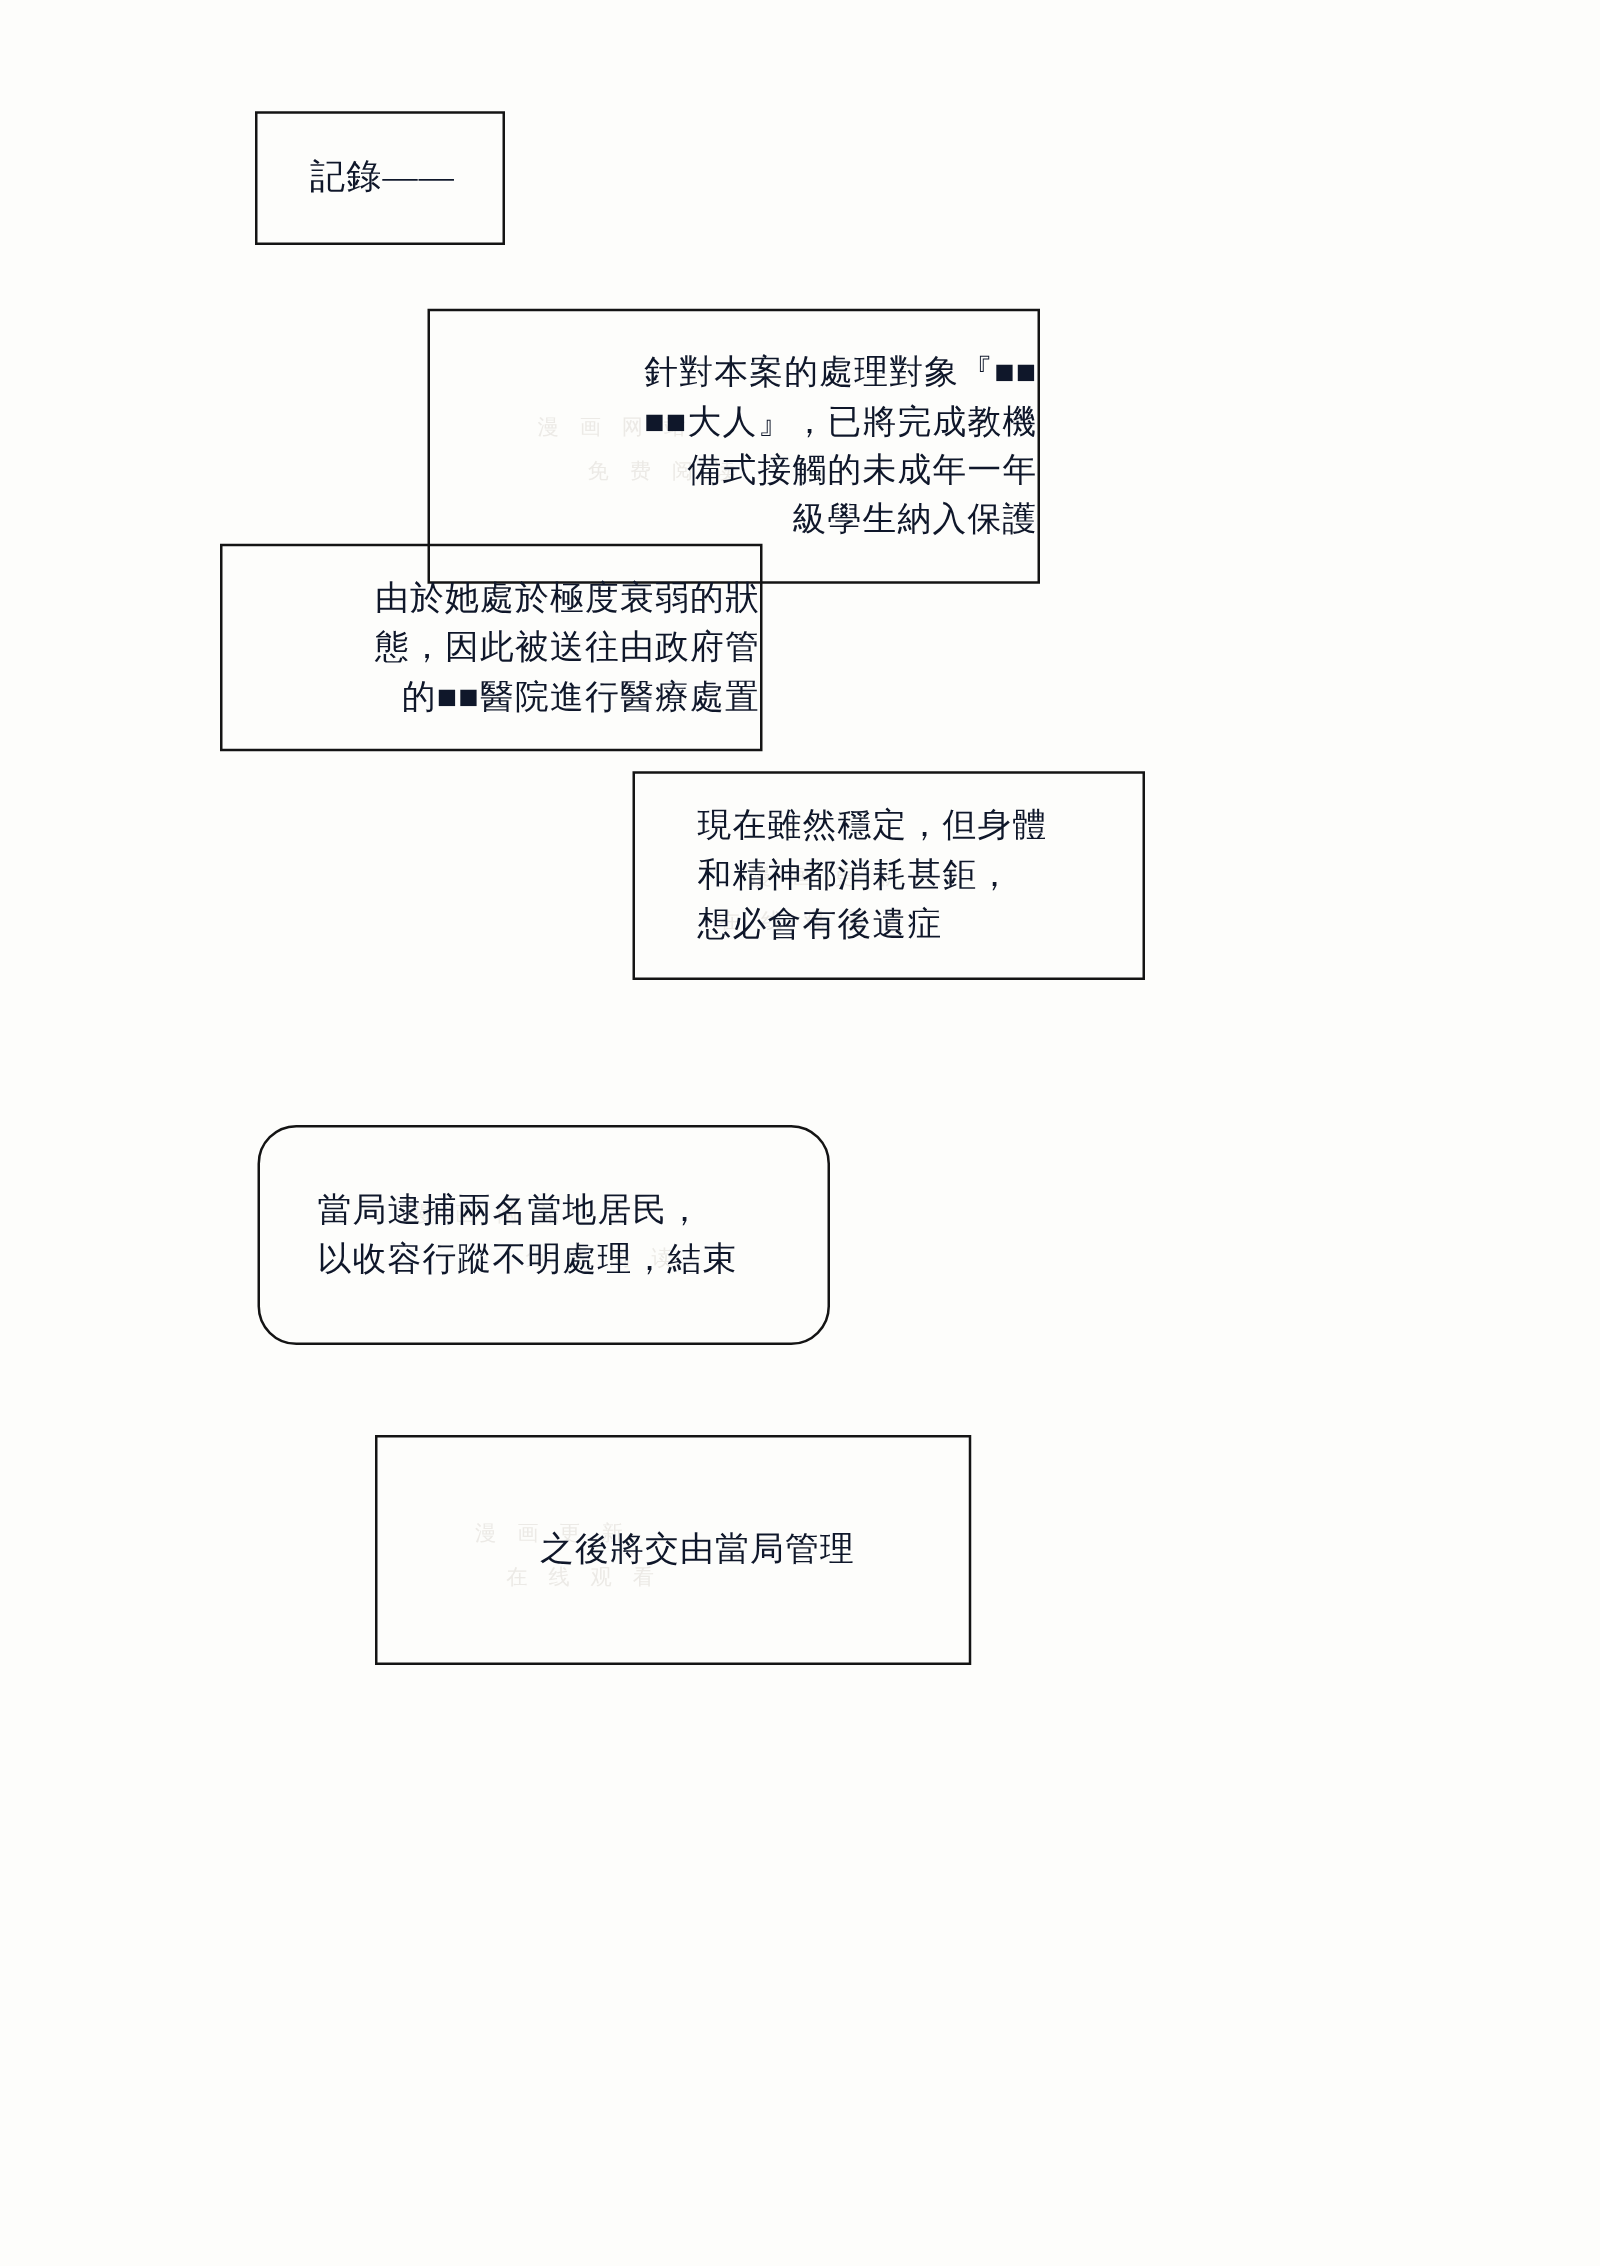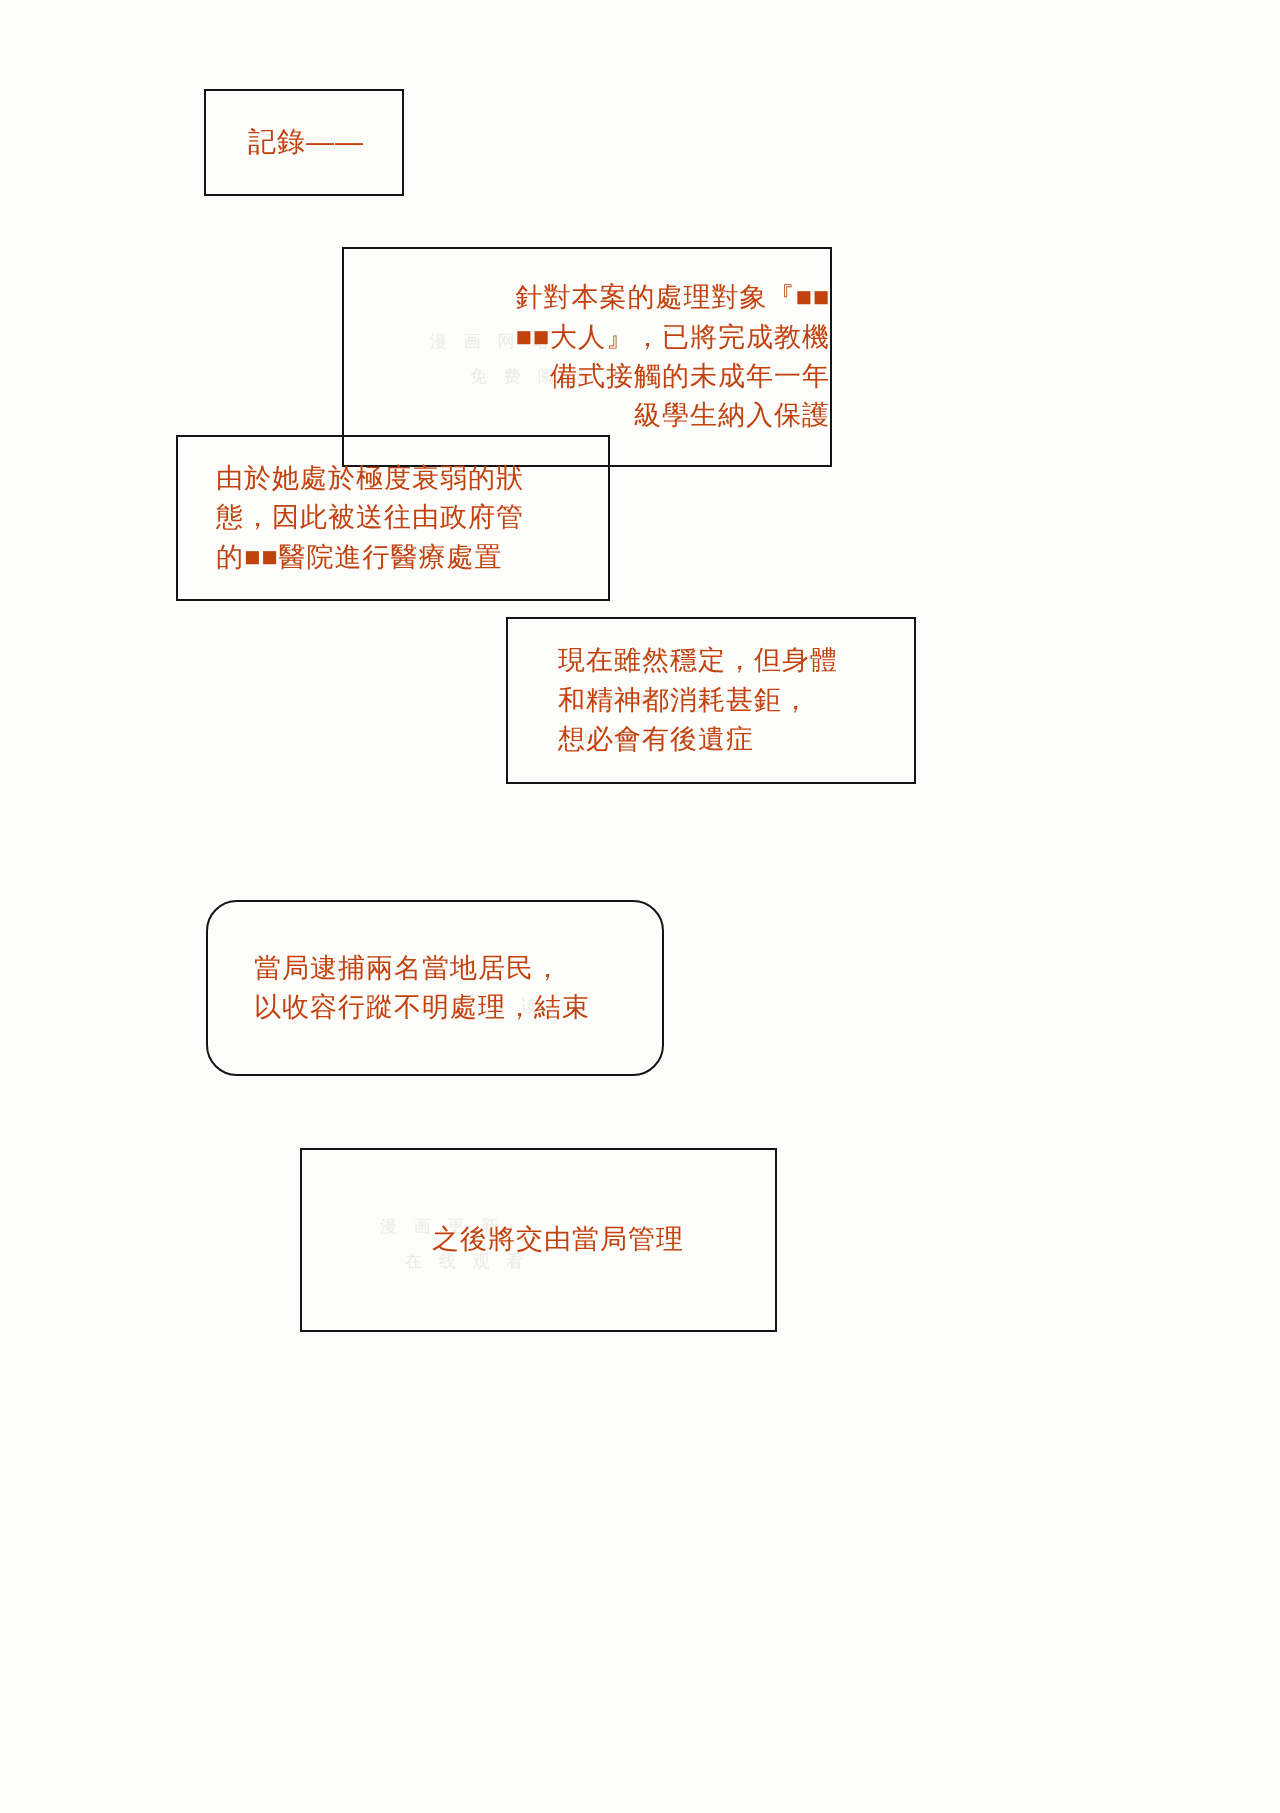--- a/index.html
+++ b/index.html
@@ -32,35 +32,35 @@
     box-sizing: border-box;
     border: 2px solid #141414;
     background: transparent;
     display: flex;
     flex-direction: column;
     justify-content: center;
   }
   .panel-text {
     display: block;
     white-space: pre-line;
-    color: #c2410c;
+    color: #0f172a;
     font-size: 27px;
     line-height: 1.46;
     letter-spacing: 1px;
-    font-family: Liberation Sans, sans-serif;
+    font-family: Liberation Serif, serif;
   }
   
   #panel-record      { left: 204px;  top: 89px;   width: 200px; height: 107px; }
   #panel-record .panel-text { padding-left: 42px; font-size: 28px; }
 
   #panel-subject     { left: 342px;  top: 247px;  width: 490px; height: 220px; text-align: right; }
   #panel-subject .panel-text { padding-left: 66px; }
 
   #panel-condition   { left: 176px;  top: 435px;  width: 434px; height: 166px; }
-  #panel-condition .panel-text { padding-left: 38px; }
+  #panel-condition .panel-text { padding-left: 38px; text-align: right; }
 
   #panel-status      { left: 506px;  top: 617px;  width: 410px; height: 167px; }
   #panel-status .panel-text { padding-left: 50px; }
 
   #panel-arrest      { left: 206px;  top: 900px;  width: 458px; height: 176px; border-radius: 31px; }
   #panel-arrest .panel-text { padding-left: 46px; }
 
   #panel-custody     { left: 300px;  top: 1148px; width: 477px; height: 184px; }
   #panel-custody .panel-text { padding-left: 102px; margin-left: 28px; }
 </style>

